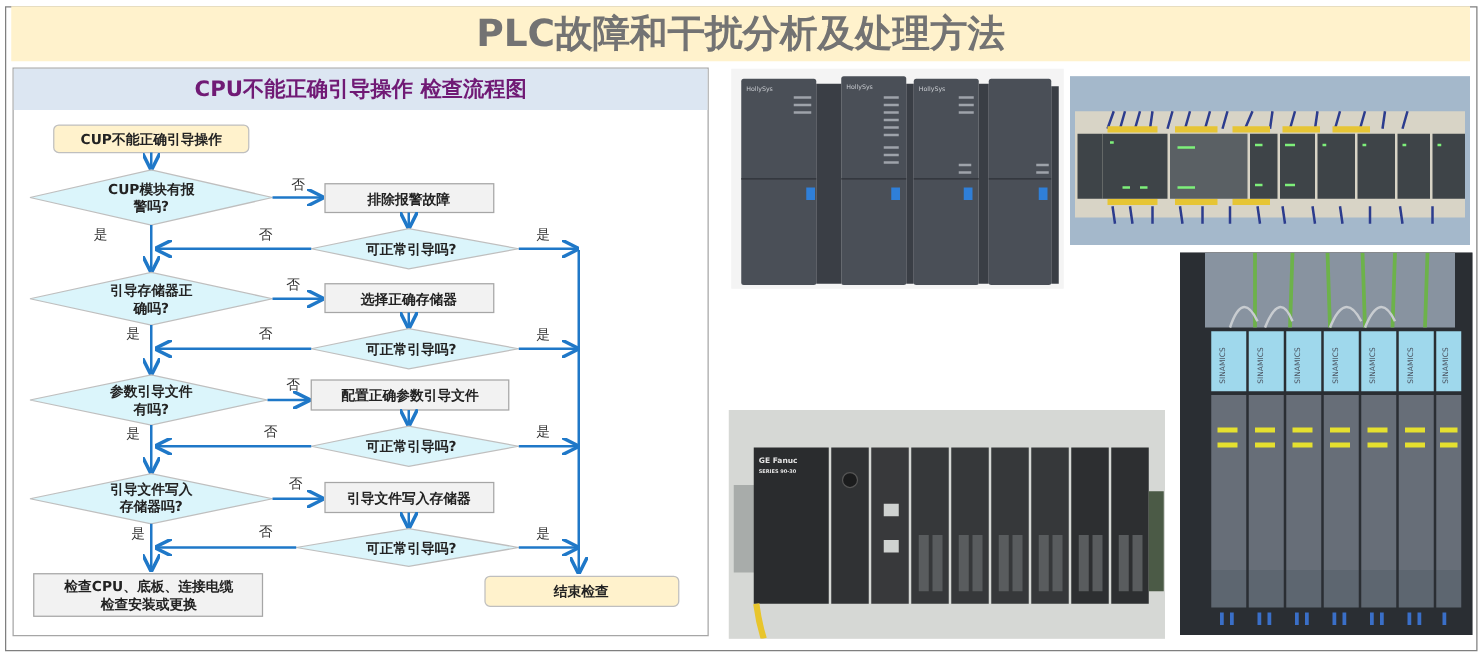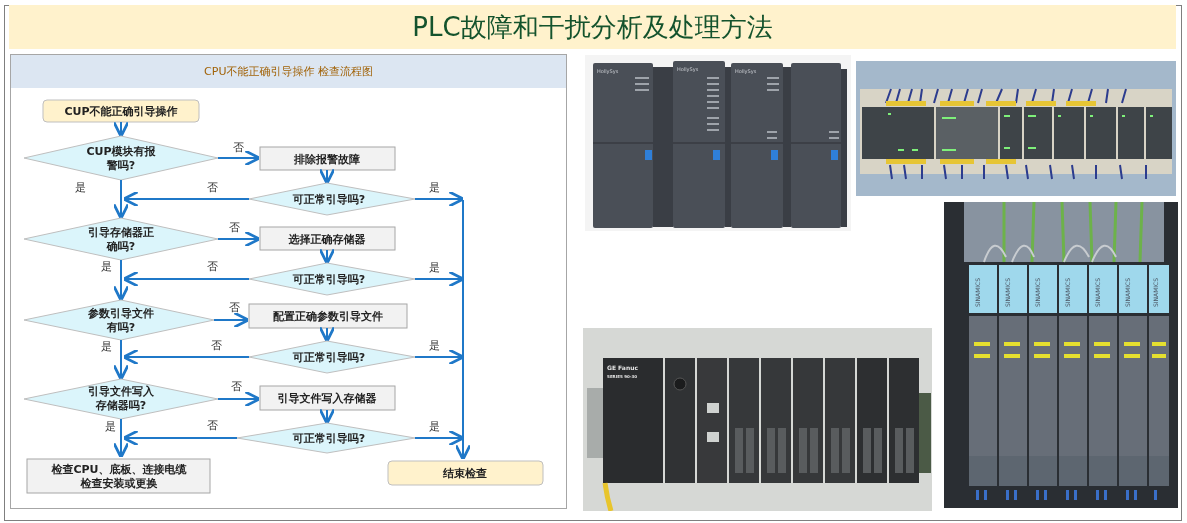--- a/index.html
+++ b/index.html
@@ -9,32 +9,32 @@
   .frame {
     position: absolute; left: 4px; top: 5px; width: 1178px; height: 516px;
     border: 1px solid #7f7f7f; background: #fff;
   }
   .title-bar {
     position: absolute; left: 9px; top: 5px; width: 1167px; height: 44px;
     background: #fff2cc;
     display: flex; align-items: center; justify-content: center;
   }
   .title-bar span {
-    font-size: 26px; font-weight: normal; color: #14532d; letter-spacing: 0px;
+    font-size: 30px; font-weight: bold; color: #737373; letter-spacing: 0px;
   }
 
   .flow-panel {
     position: absolute; left: 10px; top: 54px; width: 557px; height: 455px;
     border: 1px solid #a6a6a6; background: #fff;
   }
   .flow-header {
     position: absolute; left: 0; top: 0; width: 100%; height: 33px;
     background: #dce6f2; display: flex; align-items: center; justify-content: center;
   }
-  .flow-header span { font-size: 11px; font-weight: normal; color: #a16207; }
+  .flow-header span { font-size: 17px; font-weight: bold; color: #701a75; }
 
   svg.flow { position: absolute; left: 0; top: 0; }
   .node-text { font-family: "DejaVu Sans", "Liberation Sans", sans-serif; font-size: 11px; fill: #222; font-weight: bold; }
   .lbl-text { font-family: "DejaVu Sans", "Liberation Sans", sans-serif; font-size: 11px; fill: #333; }
 
   .photo { position: absolute; overflow: hidden; }
   .photo svg { display: block; }
 </style>
 </head>
 <body>

